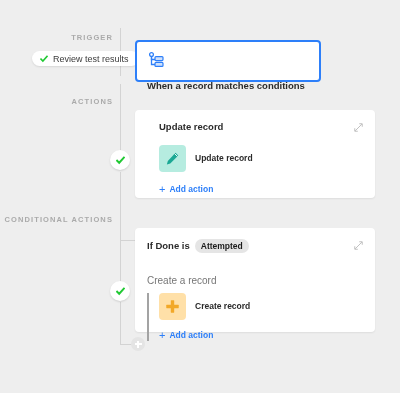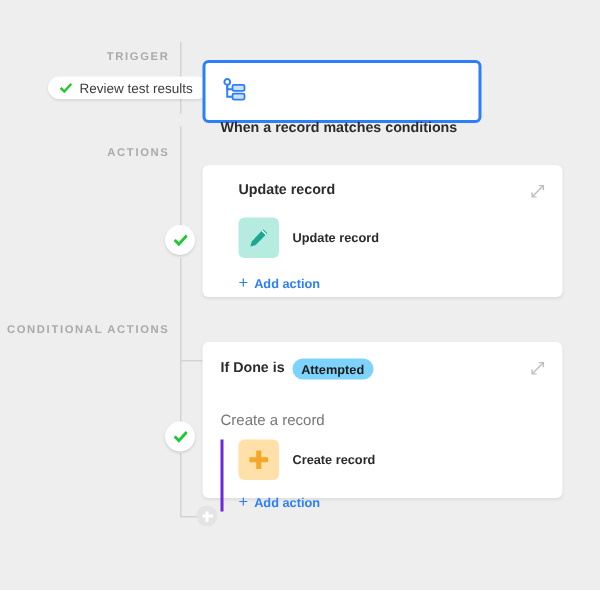--- a/index.html
+++ b/index.html
@@ -185,39 +185,39 @@
     font-size: 9.5px;
     font-weight: 700;
     color: #2b2b2b;
     display: flex;
     align-items: center;
     gap: 5px;
     line-height: 12px;
   }
   .badge {
     display: inline-block;
-    background: #7dd3fc;
+    background: #e5e5e5;
     color: #1b1b1b;
     font-size: 8.5px;
     font-weight: 700;
     border-radius: 8px;
     padding: 1.5px 6px 2px 6px;
     line-height: 10px;
   }
   .expand-icon { flex: none; opacity: 0.55; cursor: pointer; }
 
   .sub-label {
     font-size: 10px;
     color: #767676;
     margin-top: 22px;
     line-height: 11px;
   }
 
   .nested {
-    border-left: 2px solid #6d28d9;
+    border-left: 2px solid #a3a3a3;
     padding-left: 10px;
     margin-top: 7px;
   }
 
   .item-row {
     display: flex;
     align-items: center;
     gap: 9px;
   }
   .item-tile {

